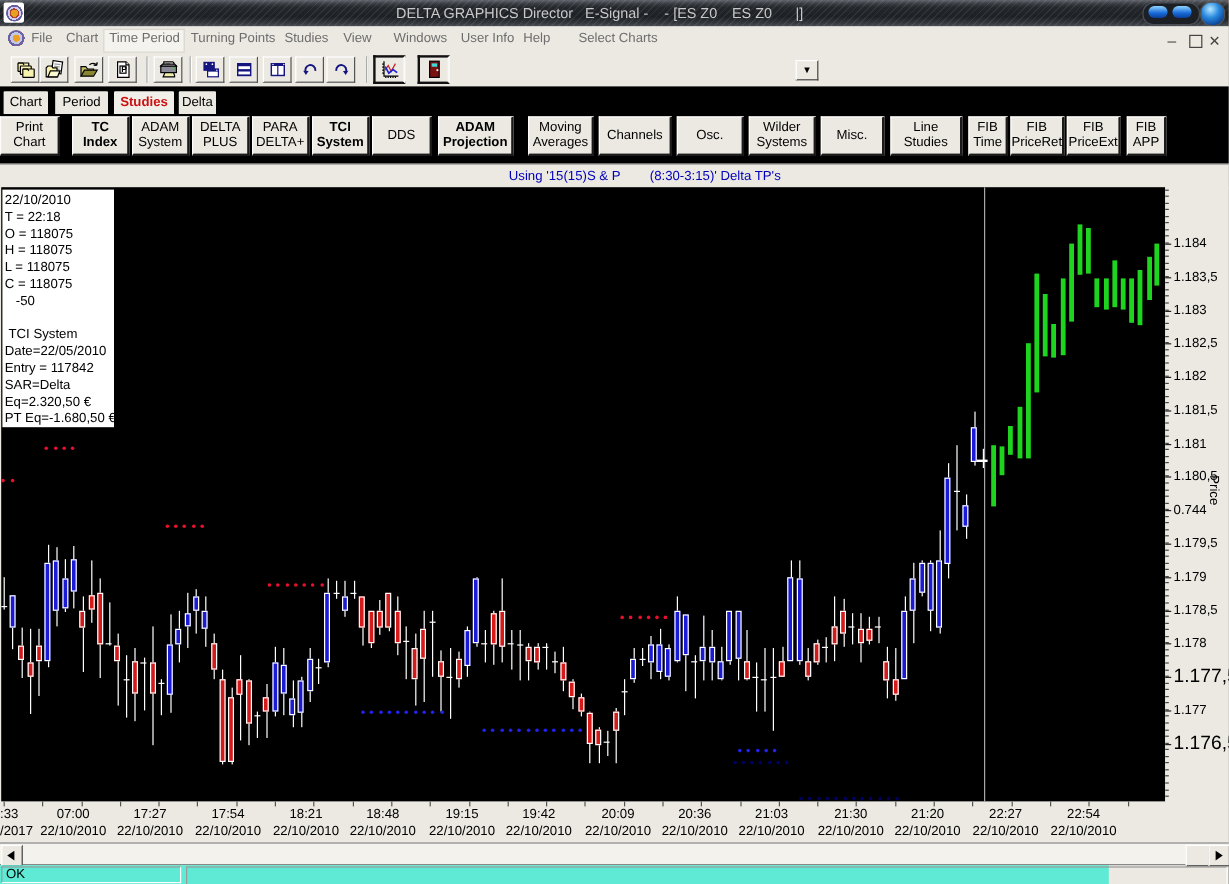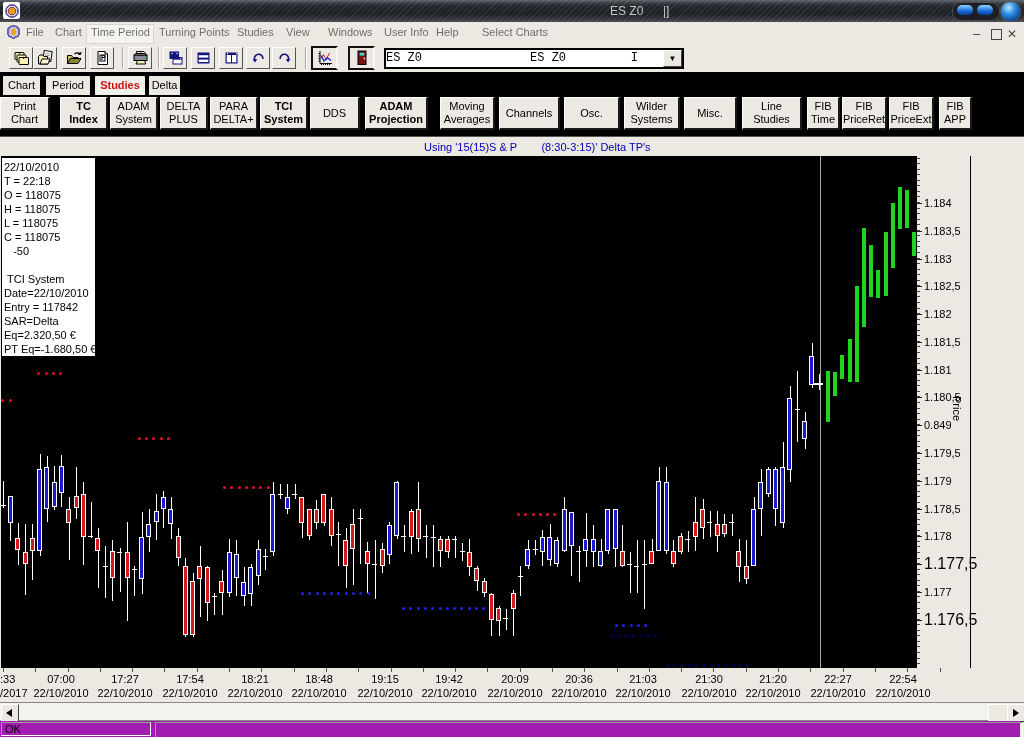--- a/index.html
+++ b/index.html
@@ -1,17 +1,18 @@
 <!DOCTYPE html>
 <html><head><meta charset="utf-8"><style>*{margin:0;padding:0;font-family:"Liberation Sans",sans-serif;}body{width:1024px;height:737px;overflow:hidden;background:#ece9e2;position:relative}</style></head><body>
 <div style="position:absolute;left:0;top:0;width:1024px;height:22px;background:linear-gradient(#62666c 0px,#3a3e44 3px,#24272b 6px,#1d2024 14px,#33373c 19px,#4a4e54 22px);overflow:hidden">
     <div style="position:absolute;inset:0;background:repeating-linear-gradient(135deg,rgba(255,255,255,0.07) 0 1px,transparent 1px 4px)"></div>
     <div style="position:absolute;left:3px;top:2px;width:17px;height:17px;background:#fff;border-radius:2px">
       <div style="position:absolute;left:1.5px;top:1.5px;width:14px;height:14px;border-radius:7px;background:radial-gradient(circle at 50% 50%, #e8a020 0 3px, #b04030 3px 4px, #c8d0f0 4px 5.5px, #6858a0 5.5px 7px, #fff 7px)"></div>
     </div>
+    <div style="position:absolute;left:330px;top:4px;font-size:12px;color:#c8c8c8;white-space:pre">DELTA GRAPHICS Director   E-Signal -    - [ES Z0</div>
     <div style="position:absolute;left:610px;top:4px;font-size:12px;color:#c8c8c8">ES Z0</div>
     <div style="position:absolute;left:663px;top:4px;font-size:12px;color:#c8c8c8">|]</div>
     <div style="position:absolute;left:952px;top:2px;width:46px;height:17px;border-radius:9px;background:#1c1f24;border:1px solid #4a4e55"></div>
     <div style="position:absolute;left:957px;top:5px;width:16px;height:10px;border-radius:5px;background:linear-gradient(#8ed4ff,#1668d8 60%,#0b3f9a)"></div>
     <div style="position:absolute;left:977px;top:5px;width:16px;height:10px;border-radius:5px;background:linear-gradient(#8ed4ff,#1668d8 60%,#0b3f9a)"></div>
     <div style="position:absolute;left:1000px;top:1px;width:19px;height:19px;border-radius:10px;background:radial-gradient(circle at 40% 30%, #b8e8ff, #2a8ae0 40%, #0a3f90 80%);border:1px solid #555"></div>
   </div>
 <div style="position:absolute;left:0;top:22px;width:1024px;height:22px;background:#ece9e2">
     <div style="position:absolute;left:86px;top:2px;width:66px;height:18px;background:#f5f3ee;border:1px solid #d8d5cc"></div>
     <div style="position:absolute;left:26px;top:4px;font-size:11px;color:#6e6e6e">File</div>
@@ -124,21 +125,20 @@
         <path d="M4.5 5.5 l3 5.5 3.5-3 3.5 2.5" stroke="#2222cc" fill="none" stroke-width="1.4"></path>
       </svg>
     </div>
     <div style="position:absolute;left:348px;top:2px;width:27px;height:24px;background:#ece9e2;border:2px solid #111;border-top-color:#111;border-right-color:#f8f8f8;border-bottom-color:#111;box-sizing:border-box;display:flex;align-items:center">
       <svg width="17" height="16" viewBox="0 0 16 16" style="display:block;margin:auto">
         <rect x="4.5" y="1" width="8" height="13.5" fill="#7a1010" stroke="#000"></rect>
         <rect x="6.2" y="2.8" width="4.6" height="2.8" fill="#40d8d8"></rect>
         <circle cx="11" cy="8.5" r="0.9" fill="#e8e8e8"></circle>
       </svg>
     </div>
-    <div style="position:absolute;left:384px;top:4px;width:300px;height:21px;background:#fff;border:2px solid #000;box-sizing:border-box;font-family:'Liberation Mono',monospace;font-size:12px;color:#000;line-height:17px;white-space:pre">ES Z0               ES Z0         I</div>
     <div style="position:absolute;left:663px;top:6px;width:19px;height:17px;background:#ece9e2;border-top:1px solid #fff;border-left:1px solid #fff;border-right:1px solid #444;border-bottom:1px solid #444;box-sizing:border-box;text-align:center;font-size:8px;color:#000;line-height:15px">▼</div>
   </div>
 <div style="position:absolute;left:0;top:72px;width:1024px;height:23px;background:#000">
     <div style="position:absolute;left:1px;top:2px;width:41px;height:21px;background:#ece9e2;border-top:2px solid #000;border-left:2px solid #000;border-right:2px solid #000;border-top-left-radius:3px;border-top-right-radius:3px;box-sizing:border-box;text-align:center;font-size:11px;line-height:18px;color:#000">Chart</div>
     <div style="position:absolute;left:44px;top:2px;width:48px;height:21px;background:#ece9e2;border-top:2px solid #000;border-left:2px solid #000;border-right:2px solid #000;border-top-left-radius:3px;border-top-right-radius:3px;box-sizing:border-box;text-align:center;font-size:11px;line-height:18px;color:#000">Period</div>
     <div style="position:absolute;left:93px;top:2px;width:54px;height:21px;background:#f1efe9;border-top:2px solid #000;border-left:2px solid #000;border-right:2px solid #000;border-top-left-radius:3px;border-top-right-radius:3px;box-sizing:border-box;text-align:center;font-size:11px;line-height:18px;color:#cc1111;font-weight:bold">Studies</div>
     <div style="position:absolute;left:147px;top:2px;width:35px;height:21px;background:#ece9e2;border-top:2px solid #000;border-left:2px solid #000;border-right:2px solid #000;border-top-left-radius:3px;border-top-right-radius:3px;box-sizing:border-box;text-align:center;font-size:11px;line-height:18px;color:#000">Delta</div>
   </div>
 <div style="position:absolute;left:0;top:95px;width:1024px;height:41px;background:#000">
     <div style="position:absolute;left:0px;top:2px;width:50px;height:33px;background:#ece9e2;border-top:1px solid #fdfcfa;border-left:1px solid #fdfcfa;border-right:2px solid #1a1a1a;border-bottom:2px solid #1a1a1a;box-sizing:border-box;color:#000;font-size:11px;font-weight:normal;text-align:center;display:flex;align-items:center;justify-content:center;line-height:13px">Print<br>Chart</div>
@@ -559,28 +559,28 @@
     <div style="position:absolute;left:1px;top:2px;width:93px;height:198px;background:#fff;color:#000;font-size:11px;padding:2px 0 0 2px;box-sizing:border-box;white-space:nowrap;overflow:hidden">
       <div style="height:14px;line-height:14px">22/10/2010</div>
       <div style="height:14px;line-height:14px">T = 22:18</div>
       <div style="height:14px;line-height:14px">O = 118075</div>
       <div style="height:14px;line-height:14px">H = 118075</div>
       <div style="height:14px;line-height:14px">L = 118075</div>
       <div style="height:14px;line-height:14px">C = 118075</div>
       <div style="height:14px;line-height:14px">&nbsp;&nbsp;&nbsp;-50</div>
       <div style="height:14px;line-height:14px"></div>
       <div style="height:14px;line-height:14px">&nbsp;TCI System</div>
-      <div style="height:14px;line-height:14px">Date=22/10/2010</div>
+      <div style="height:14px;line-height:14px">Date=22/05/2010</div>
       <div style="height:14px;line-height:14px">Entry = 117842</div>
       <div style="height:14px;line-height:14px">SAR=Delta</div>
       <div style="height:14px;line-height:14px">Eq=2.320,50 €</div>
       <div style="height:14px;line-height:14px">PT Eq=-1.680,50 €</div>
     </div>
   </div>
-<div style="position:absolute;left:917px;top:156px;width:53px;height:512px;background:#ece9e2">
+<div style="position:absolute;left:971px;top:156px;width:53px;height:512px;background:#ece9e2">
     <div style="position:absolute;left:0;top:2px;width:3px;height:1px;background:#444"></div>
     <div style="position:absolute;left:0;top:7px;width:3px;height:1px;background:#444"></div>
     <div style="position:absolute;left:0;top:13px;width:3px;height:1px;background:#444"></div>
     <div style="position:absolute;left:0;top:18px;width:3px;height:1px;background:#444"></div>
     <div style="position:absolute;left:0;top:24px;width:3px;height:1px;background:#444"></div>
     <div style="position:absolute;left:0;top:29px;width:3px;height:1px;background:#444"></div>
     <div style="position:absolute;left:0;top:35px;width:3px;height:1px;background:#444"></div>
     <div style="position:absolute;left:0;top:40px;width:3px;height:1px;background:#444"></div>
     <div style="position:absolute;left:0;top:46px;width:3px;height:1px;background:#444"></div>
     <div style="position:absolute;left:0;top:52px;width:3px;height:1px;background:#444"></div>
@@ -676,21 +676,21 @@
     <div style="position:absolute;left:7px;top:124px;width:46px;height:12px;font-size:11px;color:#000;line-height:12px">1.182,5</div>
     <div style="position:absolute;left:0;top:158px;width:5px;height:1px;background:#222"></div>
     <div style="position:absolute;left:7px;top:152px;width:46px;height:12px;font-size:11px;color:#000;line-height:12px">1.182</div>
     <div style="position:absolute;left:0;top:186px;width:5px;height:1px;background:#222"></div>
     <div style="position:absolute;left:7px;top:180px;width:46px;height:12px;font-size:11px;color:#000;line-height:12px">1.181,5</div>
     <div style="position:absolute;left:0;top:214px;width:5px;height:1px;background:#222"></div>
     <div style="position:absolute;left:7px;top:208px;width:46px;height:12px;font-size:11px;color:#000;line-height:12px">1.181</div>
     <div style="position:absolute;left:0;top:241px;width:5px;height:1px;background:#222"></div>
     <div style="position:absolute;left:7px;top:235px;width:46px;height:12px;font-size:11px;color:#000;line-height:12px">1.180,5</div>
     <div style="position:absolute;left:0;top:269px;width:5px;height:1px;background:#222"></div>
-    <div style="position:absolute;left:7px;top:263px;width:46px;height:12px;font-size:11px;color:#000;line-height:12px">0.849</div>
+    <div style="position:absolute;left:7px;top:263px;width:46px;height:12px;font-size:11px;color:#000;line-height:12px">0.744</div>
     <div style="position:absolute;left:0;top:297px;width:5px;height:1px;background:#222"></div>
     <div style="position:absolute;left:7px;top:291px;width:46px;height:12px;font-size:11px;color:#000;line-height:12px">1.179,5</div>
     <div style="position:absolute;left:0;top:325px;width:5px;height:1px;background:#222"></div>
     <div style="position:absolute;left:7px;top:319px;width:46px;height:12px;font-size:11px;color:#000;line-height:12px">1.179</div>
     <div style="position:absolute;left:0;top:353px;width:5px;height:1px;background:#222"></div>
     <div style="position:absolute;left:7px;top:347px;width:46px;height:12px;font-size:11px;color:#000;line-height:12px">1.178,5</div>
     <div style="position:absolute;left:0;top:380px;width:5px;height:1px;background:#222"></div>
     <div style="position:absolute;left:7px;top:374px;width:46px;height:12px;font-size:11px;color:#000;line-height:12px">1.178</div>
     <div style="position:absolute;left:0;top:408px;width:5px;height:1px;background:#222"></div>
     <div style="position:absolute;left:7px;top:402px;width:46px;height:12px;font-size:16px;color:#000;line-height:12px">1.177,5</div>
@@ -764,15 +764,15 @@
   </div>
 <div style="position:absolute;left:0;top:702px;width:1024px;height:19px;background:#f4f2ec;border-top:1px solid #888;border-bottom:1px solid #888;box-sizing:border-box">
     <div style="position:absolute;left:1px;top:1px;width:16px;height:16px;background:#ece9e2;border-top:1px solid #fff;border-left:1px solid #fff;border-right:1px solid #404040;border-bottom:1px solid #404040">
       <div style="position:absolute;left:4px;top:4px;width:0;height:0;border-right:6px solid #000;border-top:4px solid transparent;border-bottom:4px solid transparent"></div>
     </div>
     <div style="position:absolute;left:988px;top:1px;width:18px;height:16px;background:#ece9e2;border-top:1px solid #fff;border-left:1px solid #fff;border-right:1px solid #404040;border-bottom:1px solid #404040"></div>
     <div style="position:absolute;left:1007px;top:1px;width:16px;height:16px;background:#ece9e2;border-top:1px solid #fff;border-left:1px solid #fff;border-right:1px solid #404040;border-bottom:1px solid #404040">
       <div style="position:absolute;left:5px;top:4px;width:0;height:0;border-left:6px solid #000;border-top:4px solid transparent;border-bottom:4px solid transparent"></div>
     </div>
   </div>
-<div style="position:absolute;left:0;top:721px;width:1020px;height:16px;background:#a21caf">
+<div style="position:absolute;left:0;top:721px;width:924px;height:16px;background:#5eead4">
     <div style="position:absolute;left:1px;top:1px;width:150px;height:14px;border:1px solid;border-color:#9a9a9a #fff #fff #9a9a9a;font-size:11px;line-height:13px;padding-left:3px;box-sizing:border-box;color:#000">OK</div>
     <div style="position:absolute;left:155px;top:1px;width:866px;height:14px;border:1px solid;border-color:#9a9a9a #fff #fff #9a9a9a"></div>
   </div>
 </body></html>

